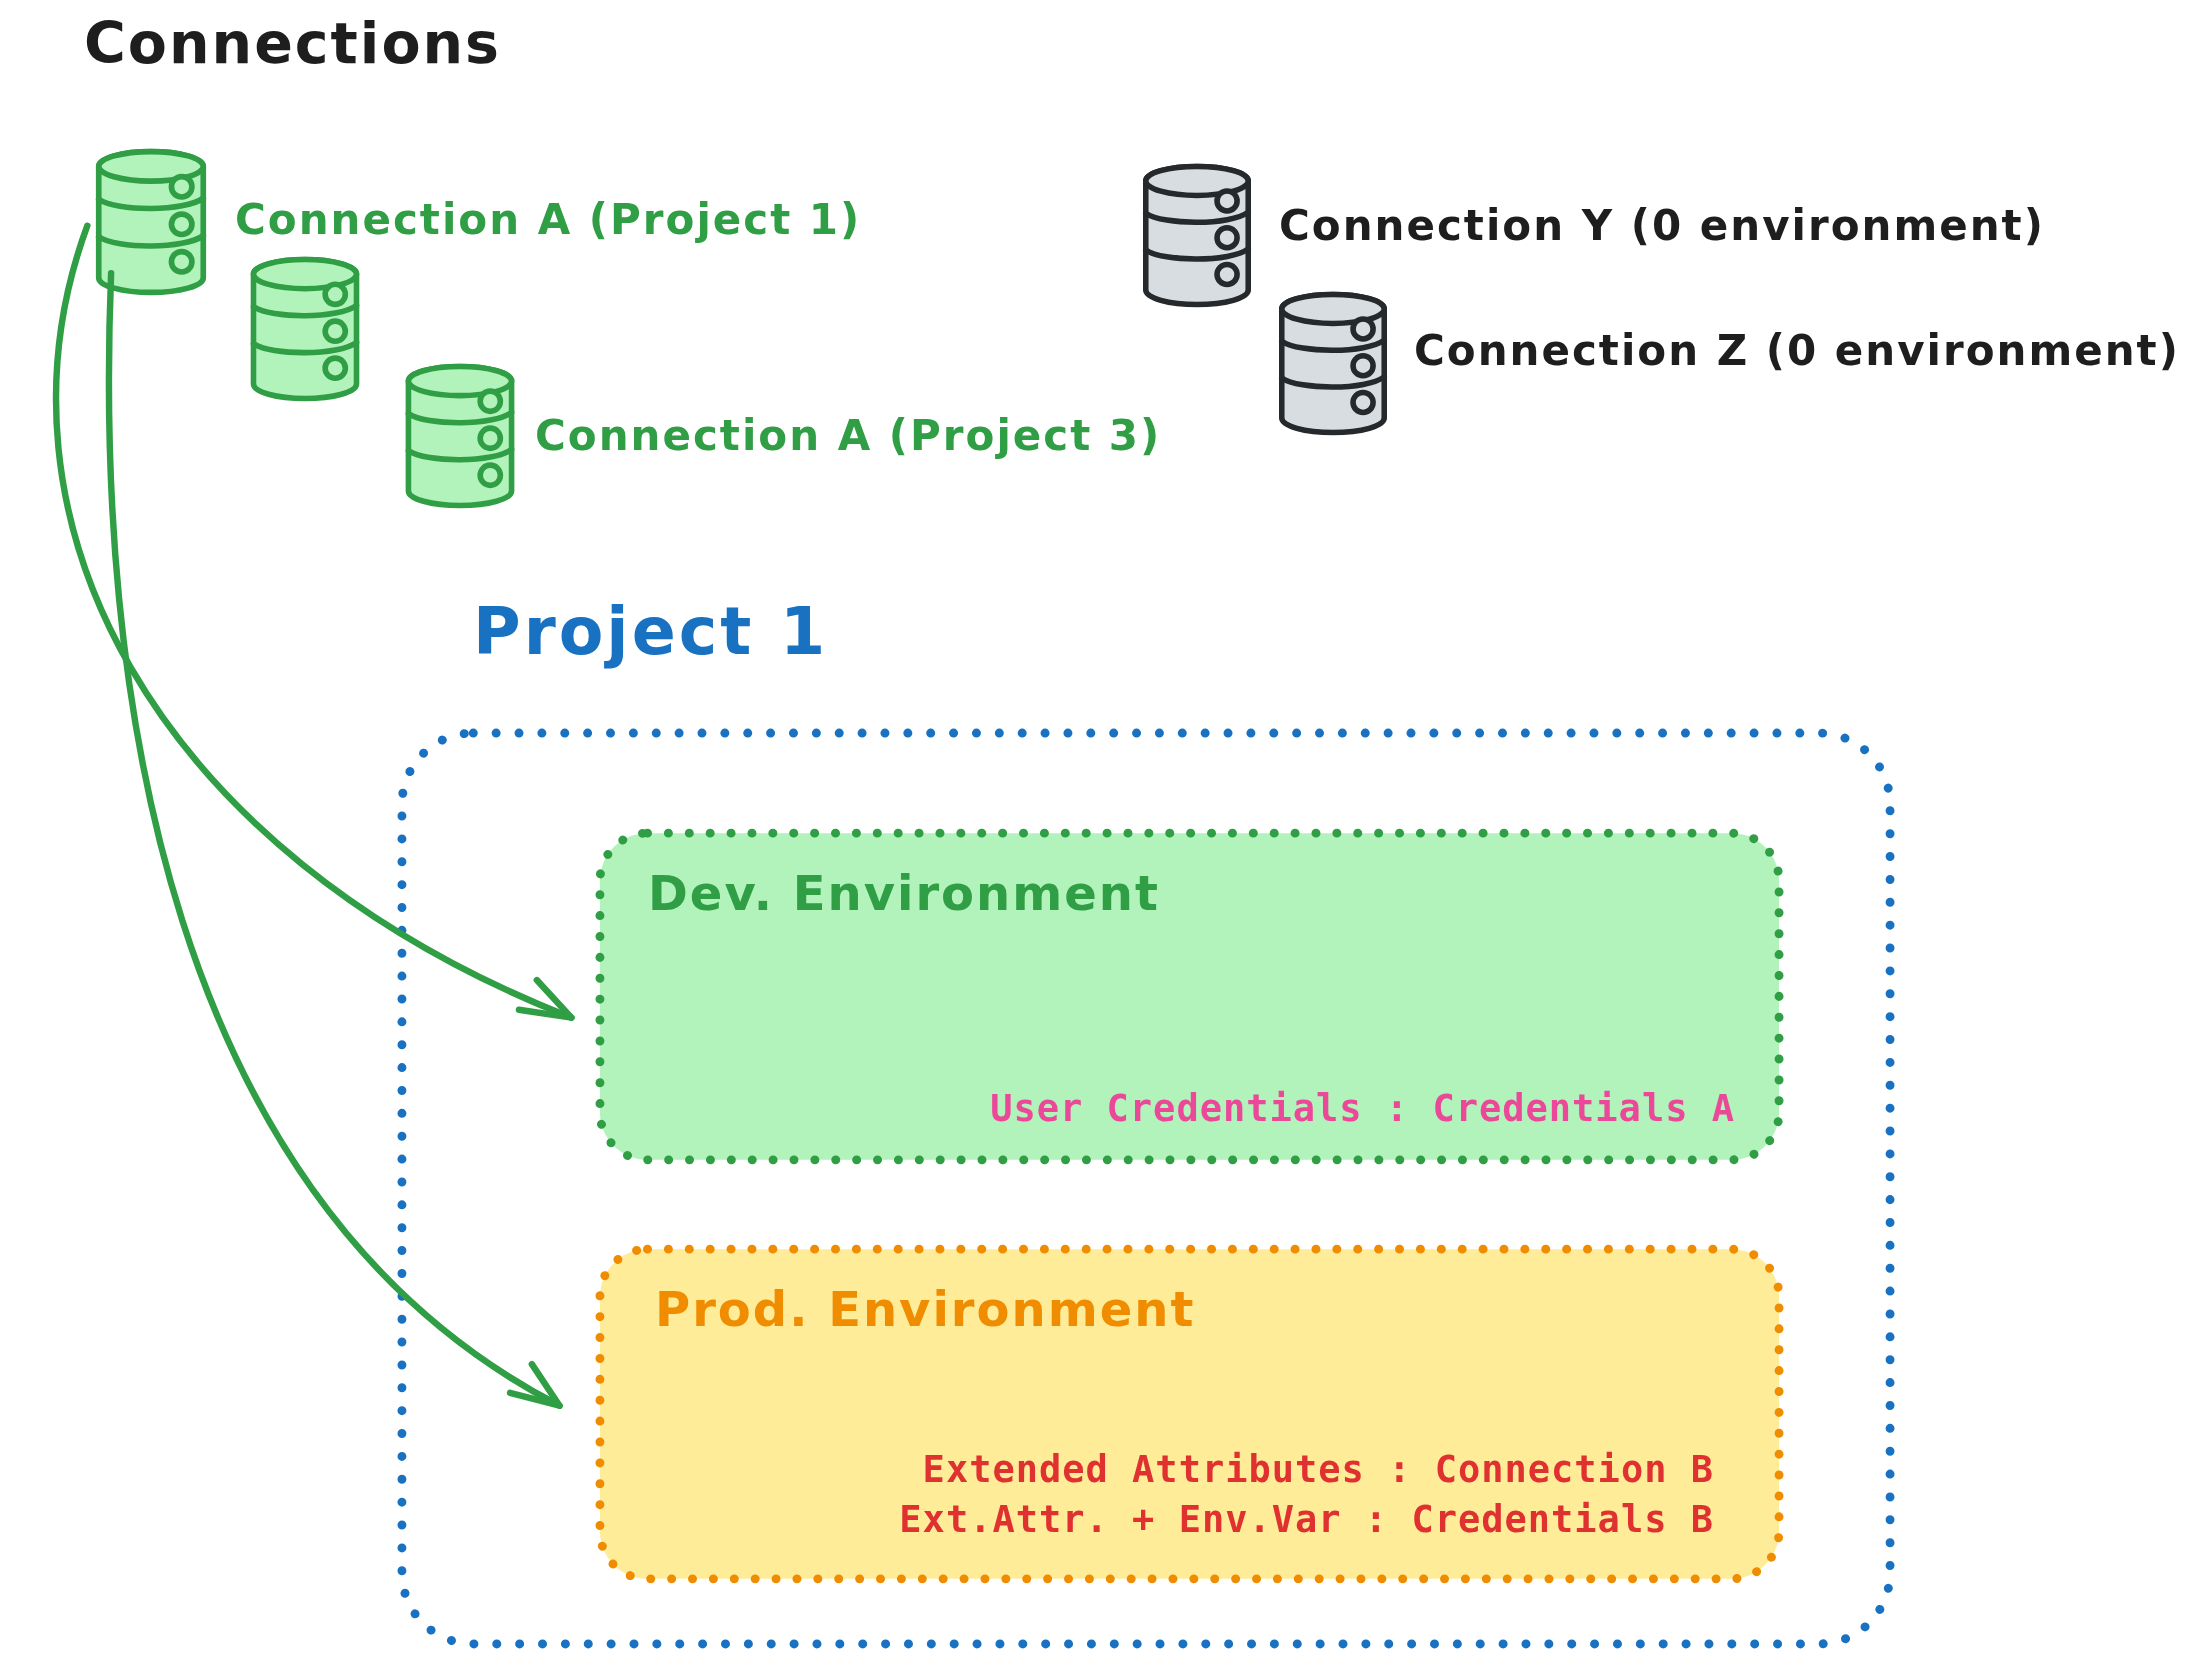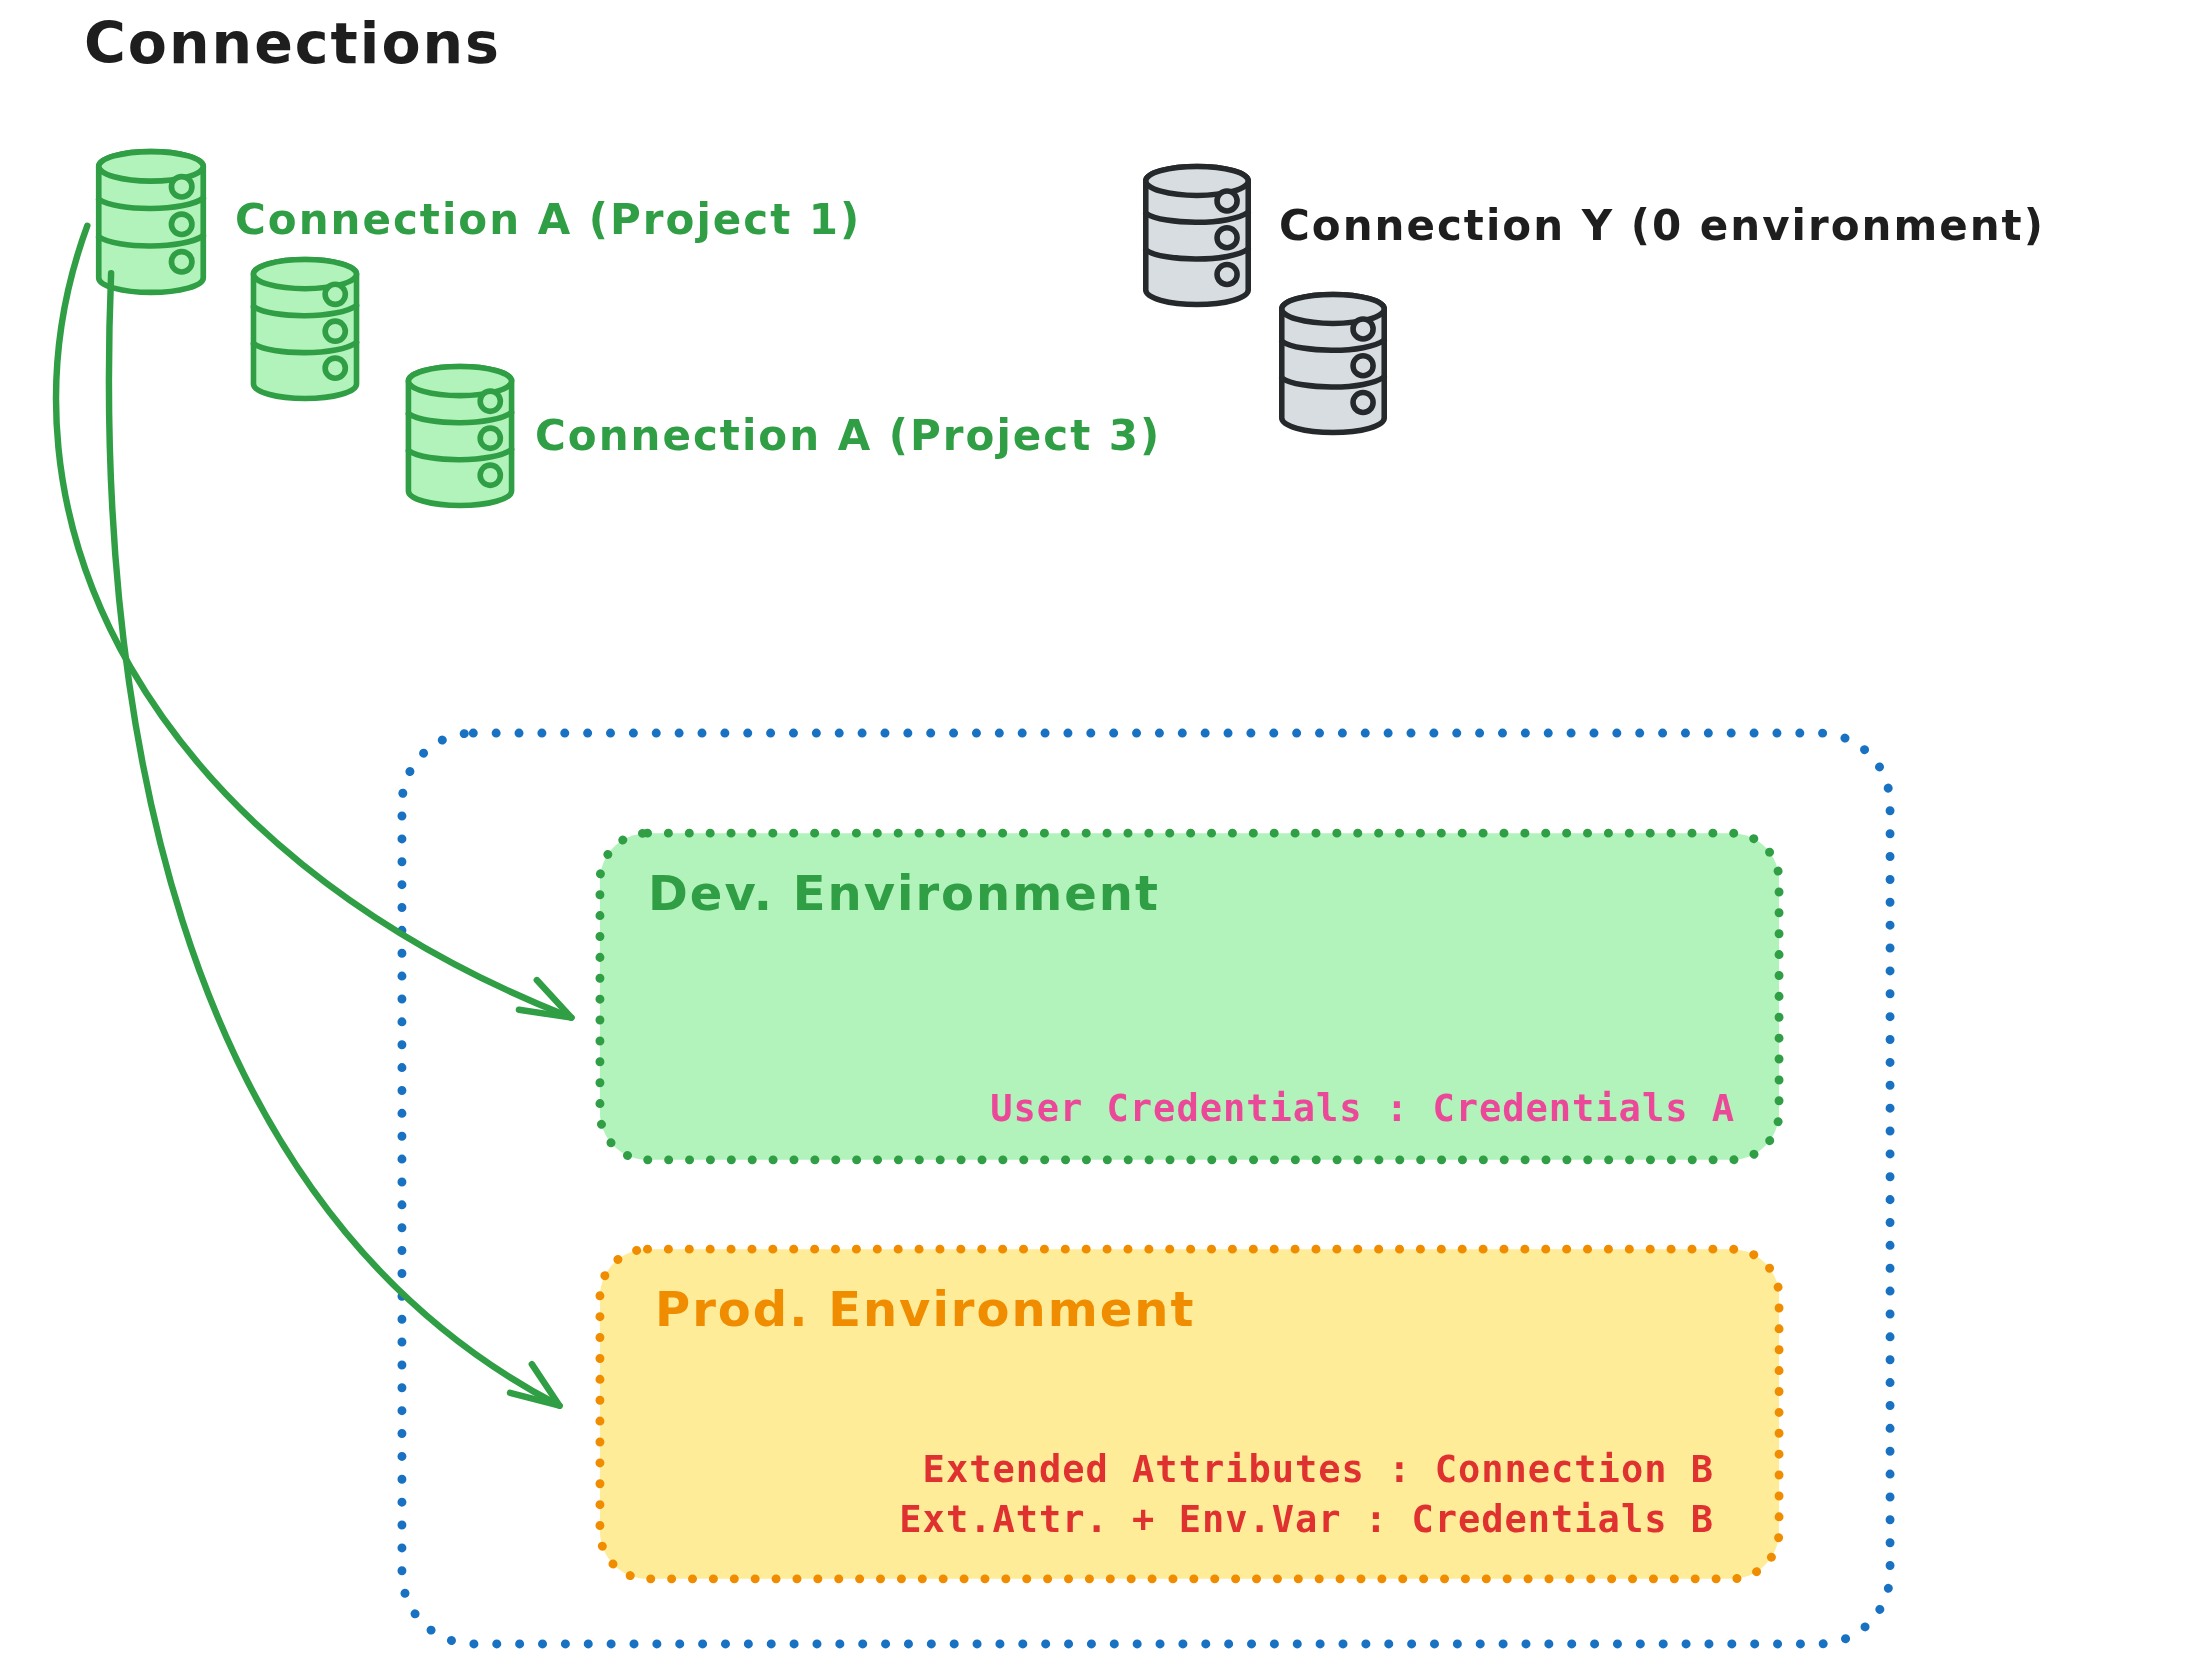--- a/index.html
+++ b/index.html
@@ -77,21 +77,23 @@
   <div class="abs hand conn-label green" style="left:535px;top:402px">Connection A (Project 3)</div>
 
   <svg class="db gray" style="left:1141px;top:162px" width="112" height="147" viewBox="0 0 100 132">
       <use href="#dbsym"></use>
     </svg>
   <div class="abs hand conn-label black" style="left:1279px;top:198px">Connection Y (0 environment)</div>
 
   <svg class="db gray" style="left:1277px;top:290px" width="112" height="147" viewBox="0 0 100 132">
       <use href="#dbsym"></use>
     </svg>
+  <div class="abs hand conn-label black" style="left:1414px;top:323px">Connection Z (0 environment)</div>
 
+  <div class="abs hand project-title">Project 1</div>
 
   <div class="abs project-box">
     <svg class="boxsvg" width="1500" height="923" viewBox="0 0 1515 932">
       <rect x="6" y="6" width="1503" height="920" rx="72" fill="none" stroke="#1971c2" stroke-width="9" stroke-linecap="round" stroke-dasharray="0.1 23"></rect>
     </svg>
 
     <div class="env-box env-dev" style="left:198px;top:100px">
       <svg class="boxsvg" width="1191" height="339" viewBox="0 0 1203 342">
         <rect x="6" y="6" width="1191" height="330" rx="48" fill="#b2f2bb" stroke="#2f9e44" stroke-width="9" stroke-linecap="round" stroke-dasharray="0.1 21"></rect>
       </svg>

